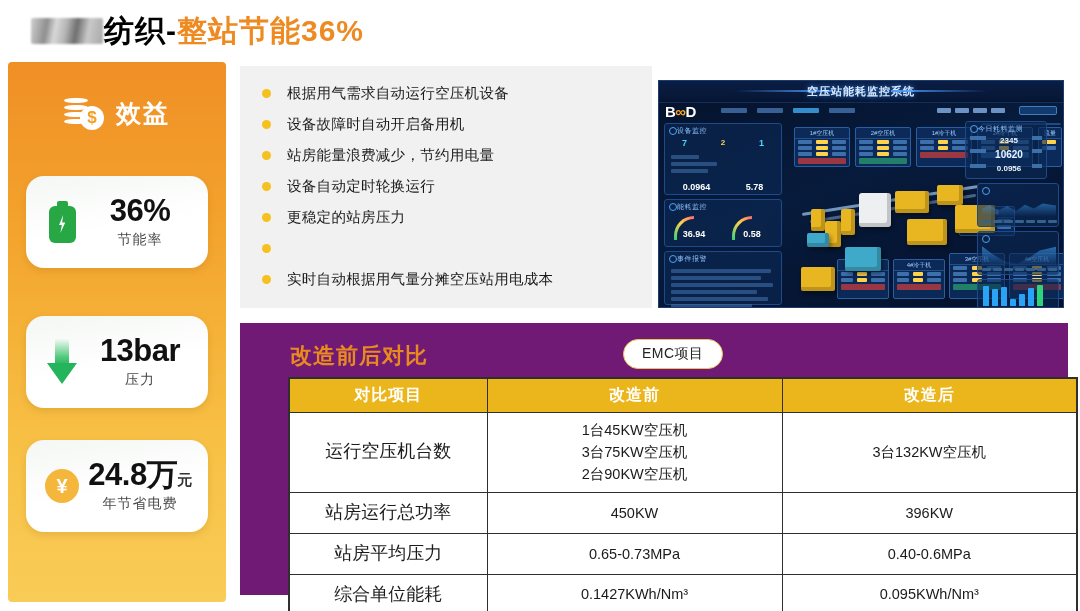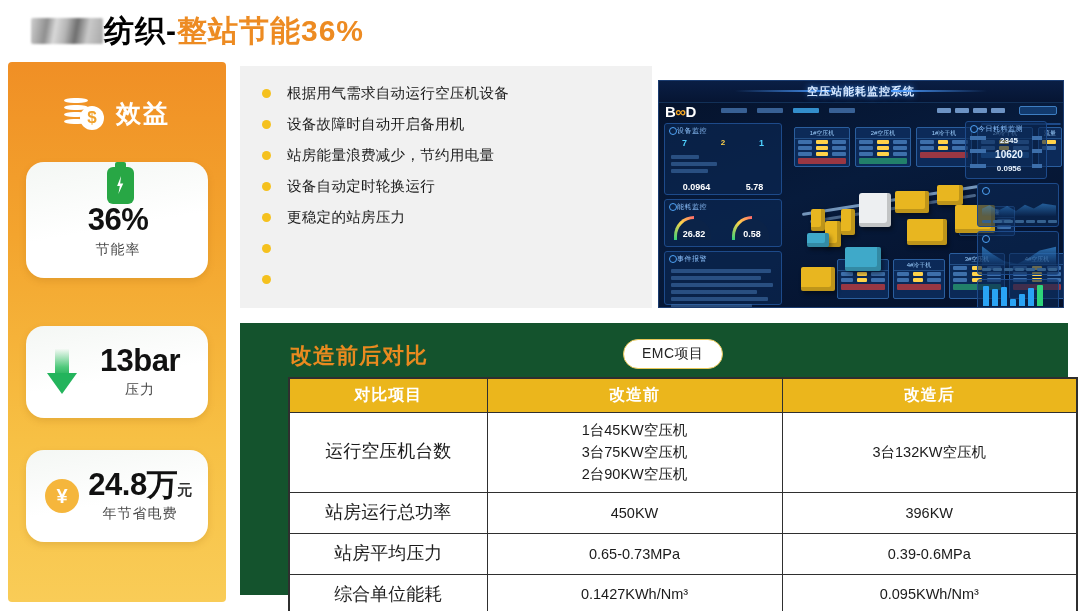--- a/index.html
+++ b/index.html
@@ -58,21 +58,21 @@
 
   .card {
     position: relative;
     width: 182px; margin: 0 auto;
     background: linear-gradient(170deg,#f4f7f4 0%, #ffffff 55%, #ffffff 100%);
     border-radius: 18px;
     box-shadow: 0 3px 7px rgba(150,90,10,0.18);
     display: flex; align-items: center;
     padding: 0 8px 0 14px;
   }
-  #card1 { height: 116px; margin-top: 24px; flex-direction: column; }
+  #card1 { height: 92px; margin-top: 38px; }
   #card2 { height: 92px; margin-top: 48px; }
   #card3 { height: 92px; margin-top: 32px; }
 
   .card-icon { flex: 0 0 auto; width: 44px; display:flex; justify-content:center; }
   .card-text { flex: 1; text-align: center; padding-right: 4px; }
   .card-val {
     font-size: 31px; font-weight: bold; color: #111; line-height: 1.05;
     letter-spacing: -0.5px; white-space: nowrap;
   }
   .card-val .unit-sm { font-size: 15px; font-weight: bold; color:#333; }
@@ -222,21 +222,21 @@
   .barchart { position:absolute; display:flex; align-items:flex-end; gap:3px; }
   .barchart i { display:block; width:6px; background:#29a3f5; border-radius:1px 1px 0 0; }
   .barchart i.g { background:#2ed47a; }
   .axis { position:absolute; display:flex; gap:2px; }
   .axis i { display:block; width:9px; height:3px; background:#35618f; border-radius:1px; }
 
   
   .compare {
     position: absolute; left: 240px; top: 323px;
     width: 828px; height: 272px;
-    background: #14532d;
+    background: #701a75;
     padding: 14px 20px 0 20px;
   }
   .compare-head { position: relative; height: 40px; }
   .compare-title {
     position:absolute; left: 30px; top: 4px;
     font-size: 22px; font-weight: bold; color: #E98A1F; letter-spacing: 1px;
   }
   .emc-badge {
     position:absolute; left: 363px; top: 2px;
     padding: 5px 18px; background:#fff; border: 1.5px solid #E8C758;
@@ -346,20 +346,21 @@
     </div>
     <div class="bullet-row">
       <span class="bullet-dot"></span>
       <span class="bullet-txt">更稳定的站房压力</span>
     </div>
     <div class="bullet-row">
       <span class="bullet-dot"></span>
     </div>
     <div class="bullet-row">
       <span class="bullet-dot"></span>
+      <span class="bullet-txt">实时自动根据用气量分摊空压站用电成本</span>
     </div>
   </div>
 
   <div class="dash">
 
     <div class="dash-top">
       <div class="dash-title">空压站能耗监控系统</div>
     </div>
     <div class="dash-logo">B<span class="ring">∞</span>D</div>
     <div class="dash-nav">
@@ -391,21 +392,21 @@
       <div style="display:flex; justify-content:space-around; padding-top:6px;">
         <div class="num" style="color:#fff;font-size:9px;">0.0964</div>
         <div class="num" style="color:#fff;font-size:9px;">5.78</div>
       </div>
     </div>
 
     <div class="panel" style="left:5px; top:118px; width:118px; height:48px;">
       <div class="panel-h">能耗监控</div>
       <div style="display:flex; justify-content:space-around; padding-top:4px;">
         <div class="gauge">
-            <span class="gauge-v">26.82</span>
+            <span class="gauge-v">36.94</span>
           </div>
         <div class="gauge">
             <span class="gauge-v">0.58</span>
           </div>
       </div>
     </div>
 
     <div class="panel" style="left:5px; top:170px; width:118px; height:54px;">
       <div class="panel-h">事件报警</div>
       <div class="bar-lines" style="padding-top:2px;">
@@ -684,21 +685,21 @@
           <td>3台132KW空压机</td>
         </tr>
         <tr>
           <td class="rowlabel">站房运行总功率</td>
           <td>450KW</td>
           <td>396KW</td>
         </tr>
         <tr>
           <td class="rowlabel">站房平均压力</td>
           <td>0.65-0.73MPa</td>
-          <td>0.39-0.6MPa</td>
+          <td>0.40-0.6MPa</td>
         </tr>
         <tr>
           <td class="rowlabel">综合单位能耗</td>
           <td>0.1427KWh/Nm³</td>
           <td>0.095KWh/Nm³</td>
         </tr>
       </tbody>
     </table>
   </div>
 

